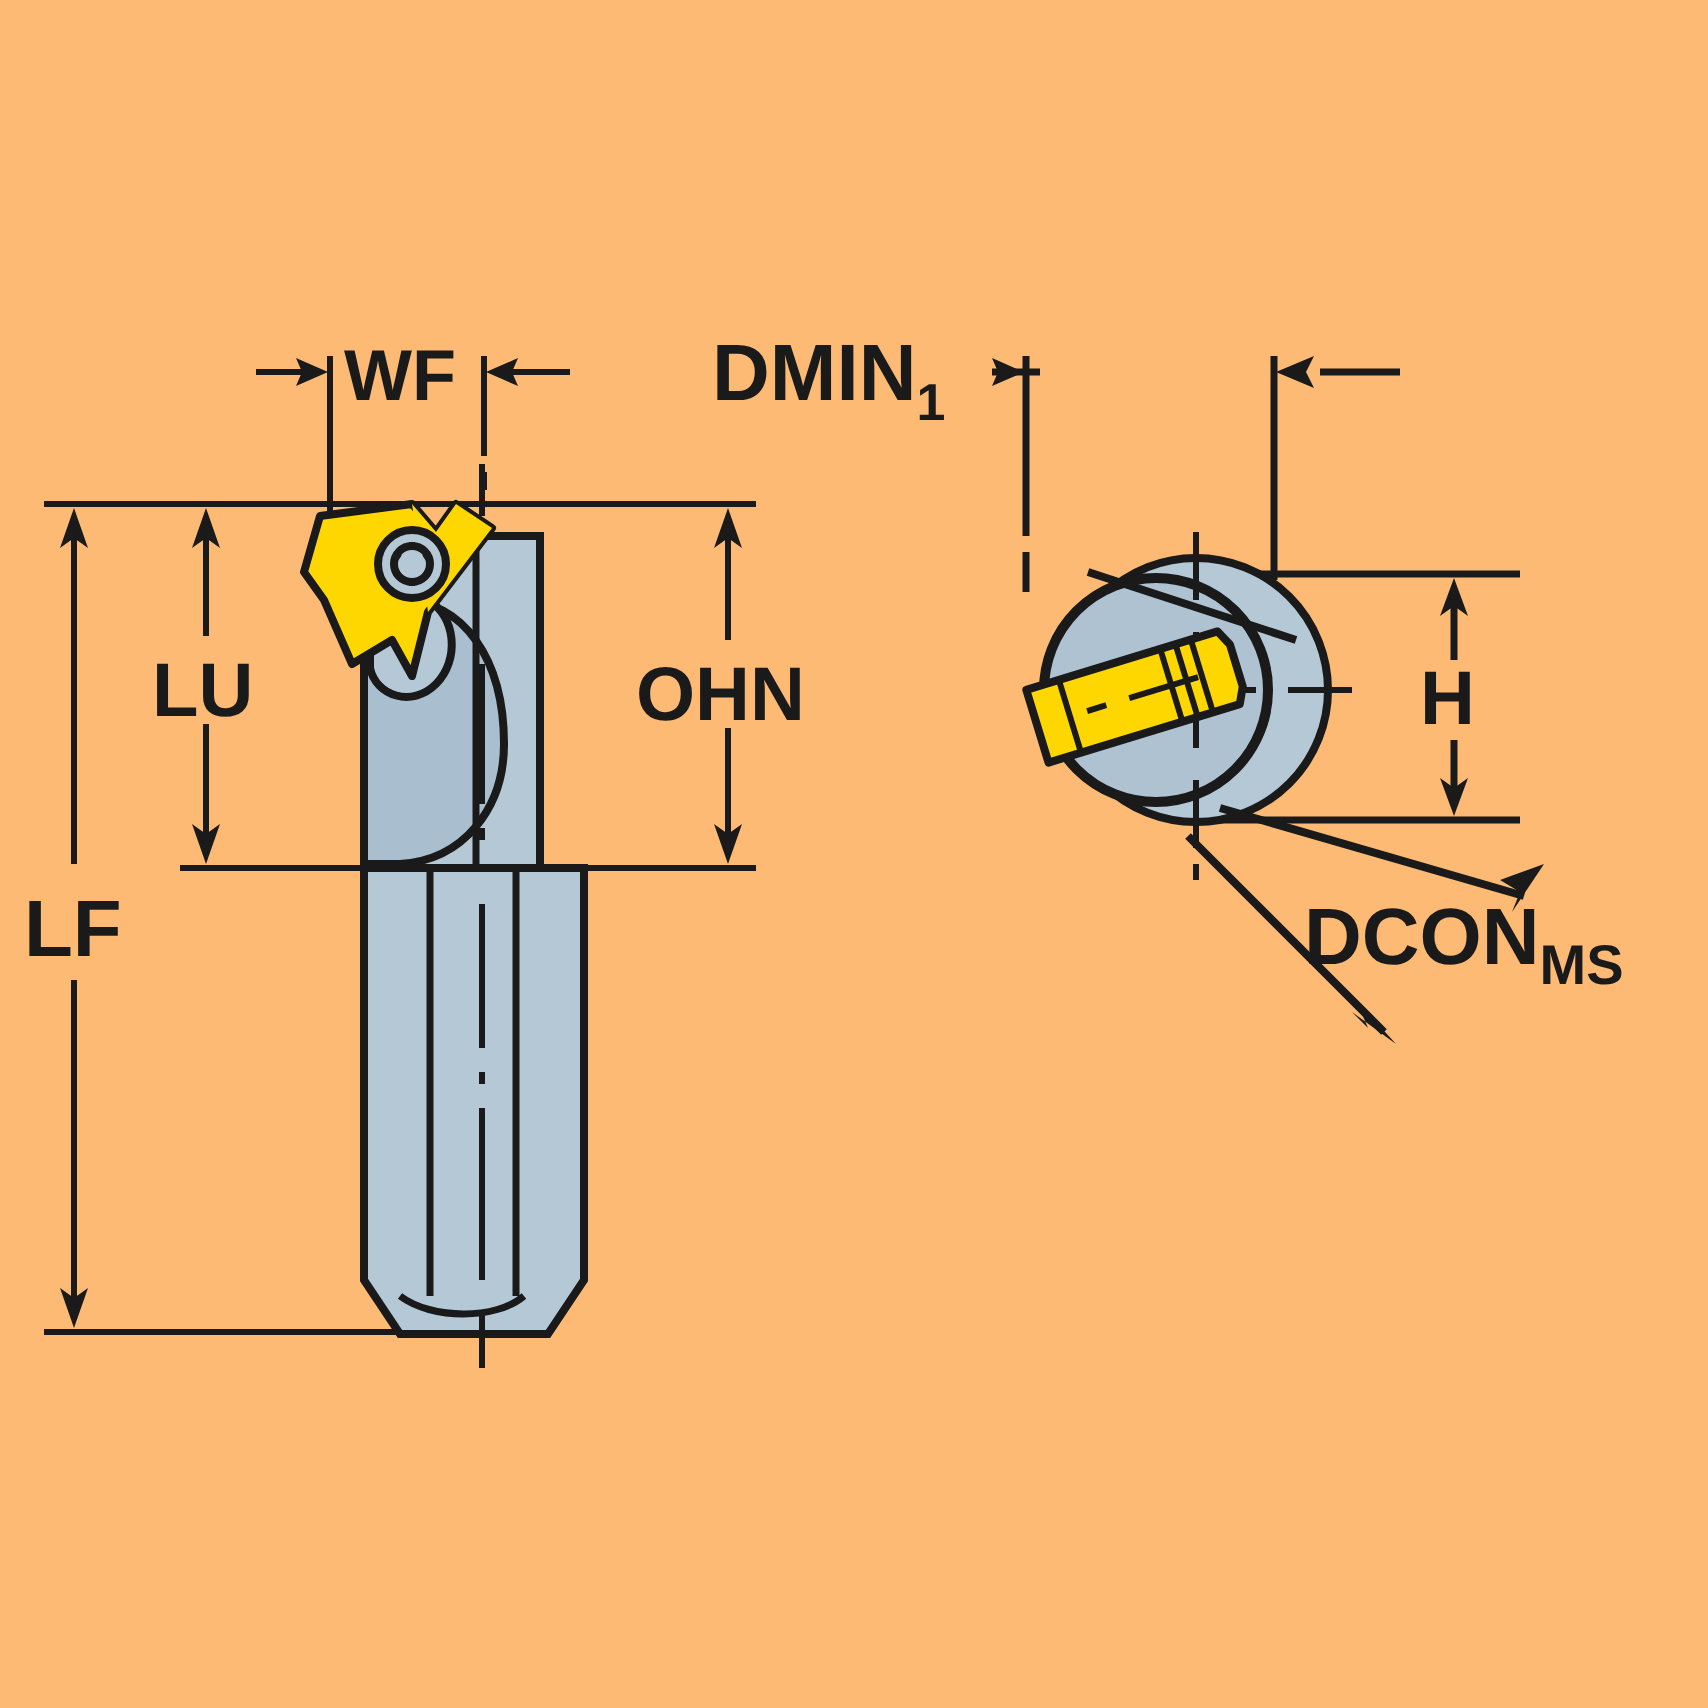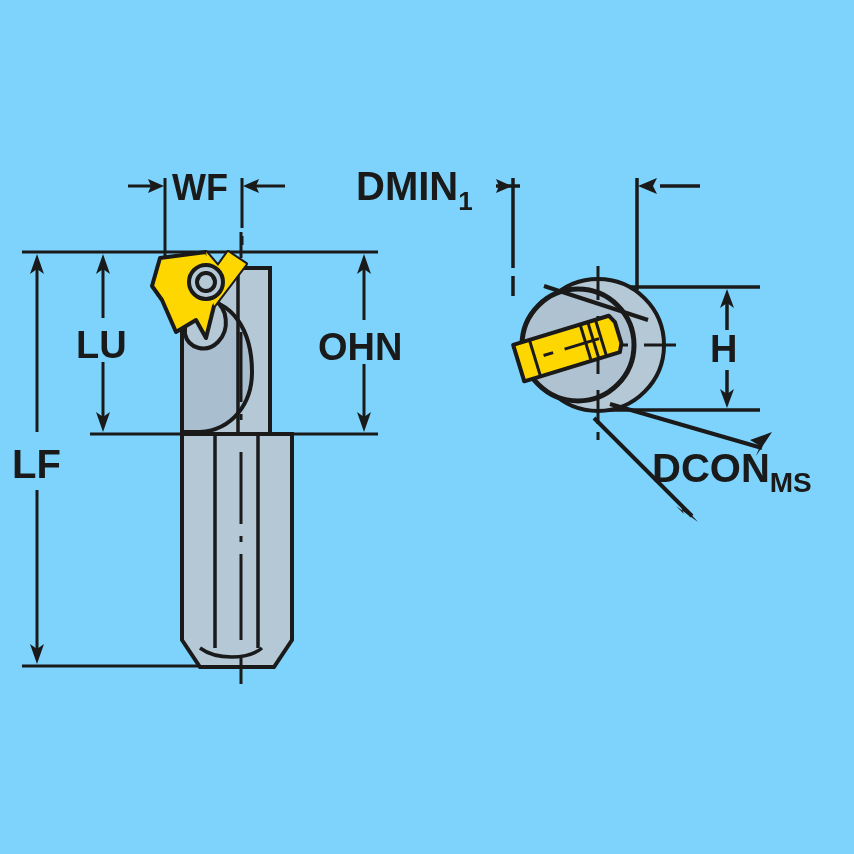--- a/index.html
+++ b/index.html
@@ -1,17 +1,17 @@
 <!DOCTYPE html>
 <html><head>
 <meta charset="utf-8">
 <style>
   html,body{margin:0;padding:0;background:#ffffff;}
   body{width:854px;height:854px;overflow:hidden;font-family:"Liberation Sans",sans-serif;}
-  #stage{position:relative;width:854px;height:854px;background:#7dd3fc;}
+  #stage{position:relative;width:854px;height:854px;background:#fdba74;}
   svg{display:block;}
   .dimlabel{font-family:"Liberation Sans",sans-serif;font-weight:bold;fill:#1a1a1a;}
 </style>
 </head>
 <body>
 
 <div id="stage">
 <svg width="854" height="854" viewBox="0 0 854 854">
 
   <defs>

